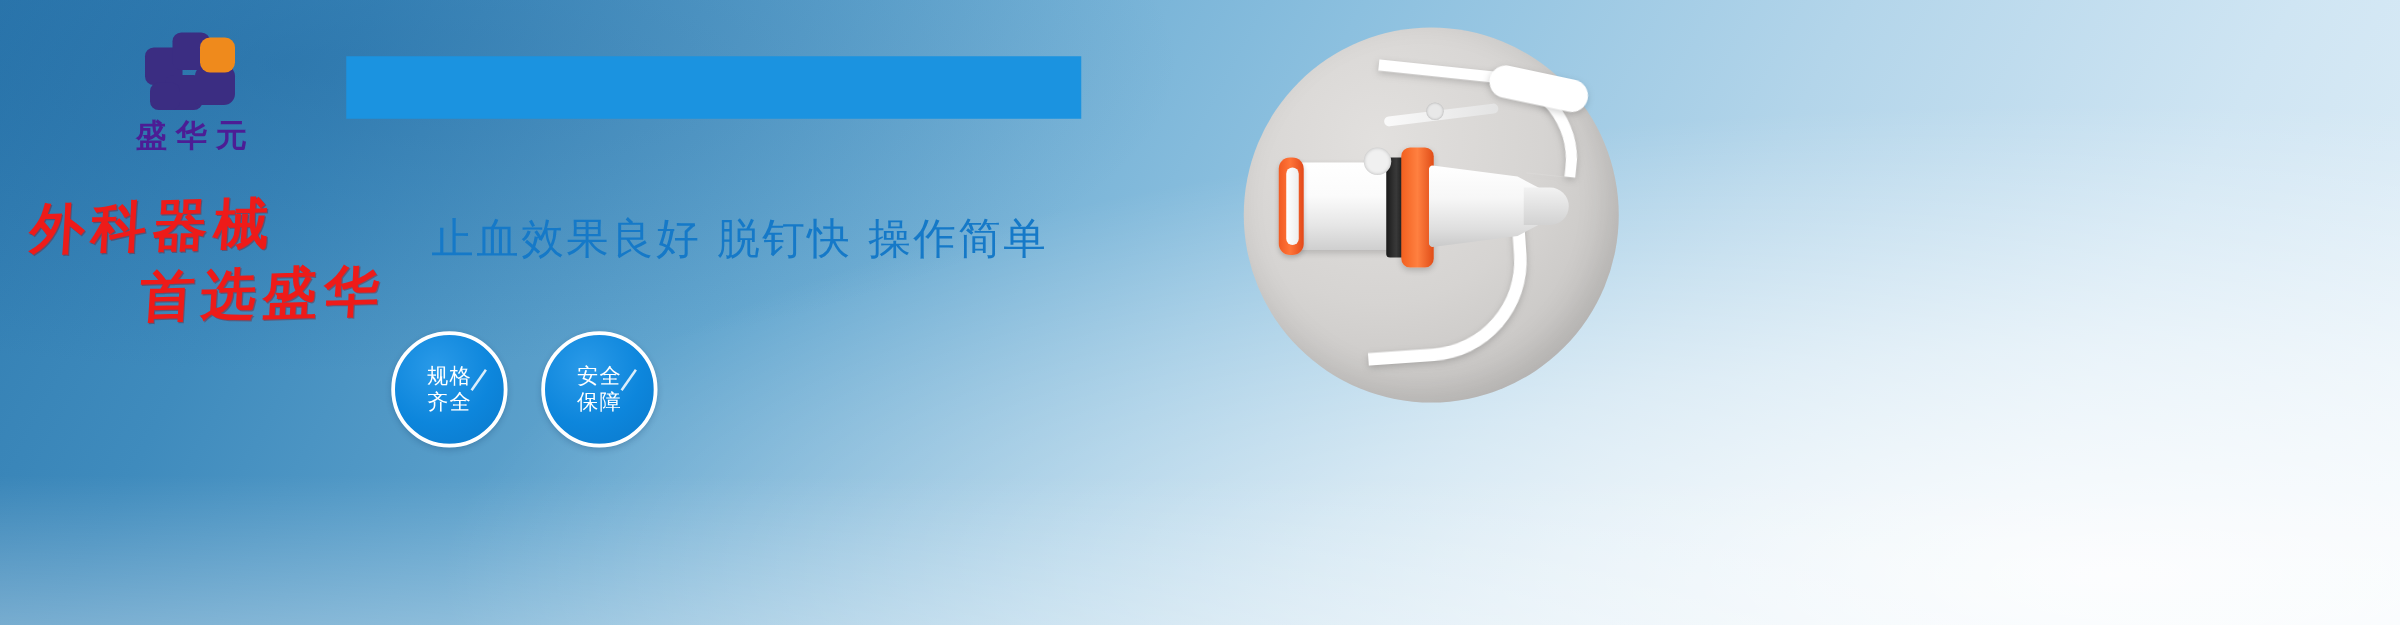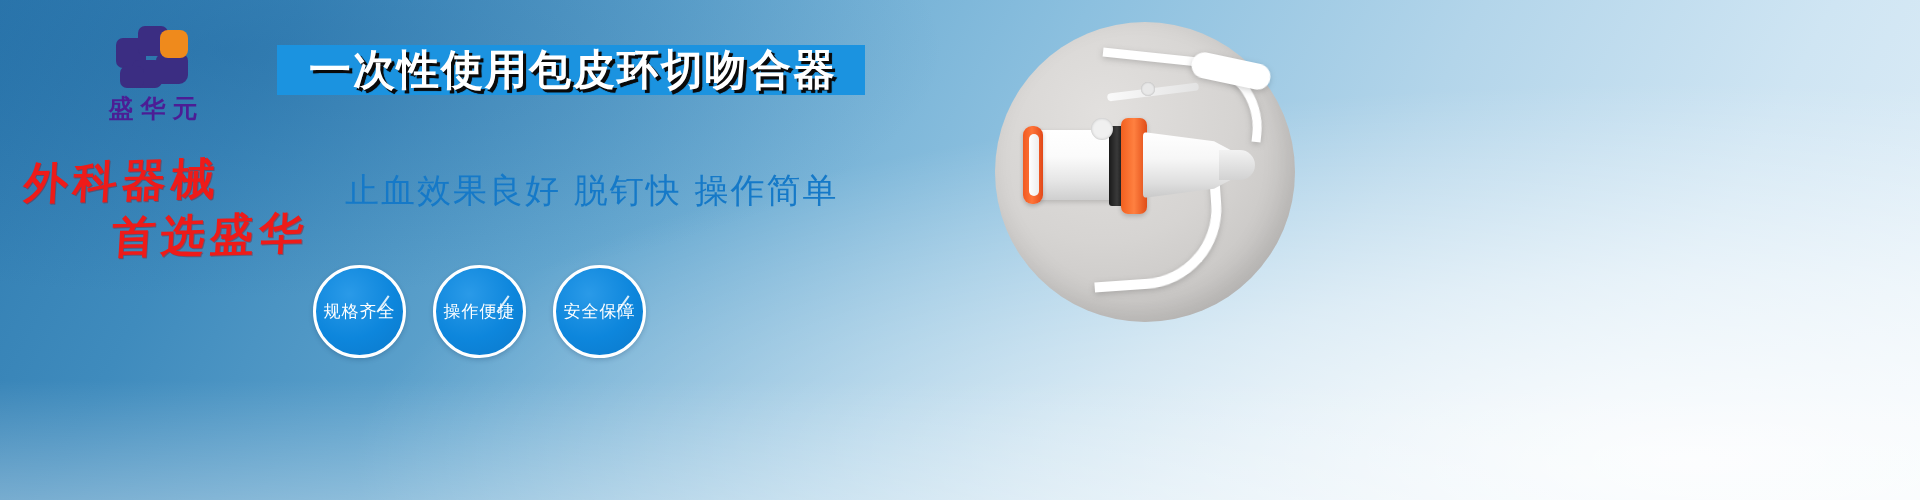--- a/index.html
+++ b/index.html
@@ -85,21 +85,21 @@
   }
 
   
   .circles { position:absolute; left:313px; top:265px; display:flex; gap:27px; }
   .circle {
     position:relative;
     width:93px; height:93px; border-radius:50%;
     background:radial-gradient(circle at 38% 30%, #2a9ae8 0%, #0d86dc 55%, #0b79cb 100%);
     border:3px solid #ffffff;
     box-shadow:0 2px 5px rgba(0,40,80,.22);
-    display:flex; 
+    display:flex; flex-direction:column;
     align-items:center; justify-content:center;
     color:#ffffff;
   }
   .circle .ln {
     font-size:17px; line-height:21px; letter-spacing:1px;
     font-family:"DejaVu Sans","Liberation Sans",sans-serif;
   }
   .circle .slash {
     position:absolute; right:19px; top:26px;
     width:2px; height:20px; background:rgba(255,255,255,.85);
@@ -213,37 +213,31 @@
       <span class="lm lm-b"></span>
       <span class="lm lm-d"></span>
       <span class="lm lm-e"></span>
       <span class="lm lm-f"></span>
       <span class="lm lm-c"></span>
     </div>
     <div class="logo-text">盛华元</div>
   </div>
 
   <div class="title-bar"></div>
-  <div class="title-text">一次性使用包皮环切吻合器</div>
 
   <div class="callig callig-1">外科器械</div>
   <div class="callig callig-2">首选盛华</div>
 
   <div class="subtitle">止血效果良好 脱钉快 操作简单</div>
 
   <div class="circles">
     <div class="circle">
       <span class="slash"></span>
       <span class="ln">规格</span>
       <span class="ln">齐全</span>
-    </div>
-    <div class="circle">
-      <span class="slash"></span>
-      <span class="ln">操作</span>
-      <span class="ln">便捷</span>
     </div>
     <div class="circle">
       <span class="slash"></span>
       <span class="ln">安全</span>
       <span class="ln">保障</span>
     </div>
   </div>
 
   <div class="product">
     <div class="prod-disc"></div>

